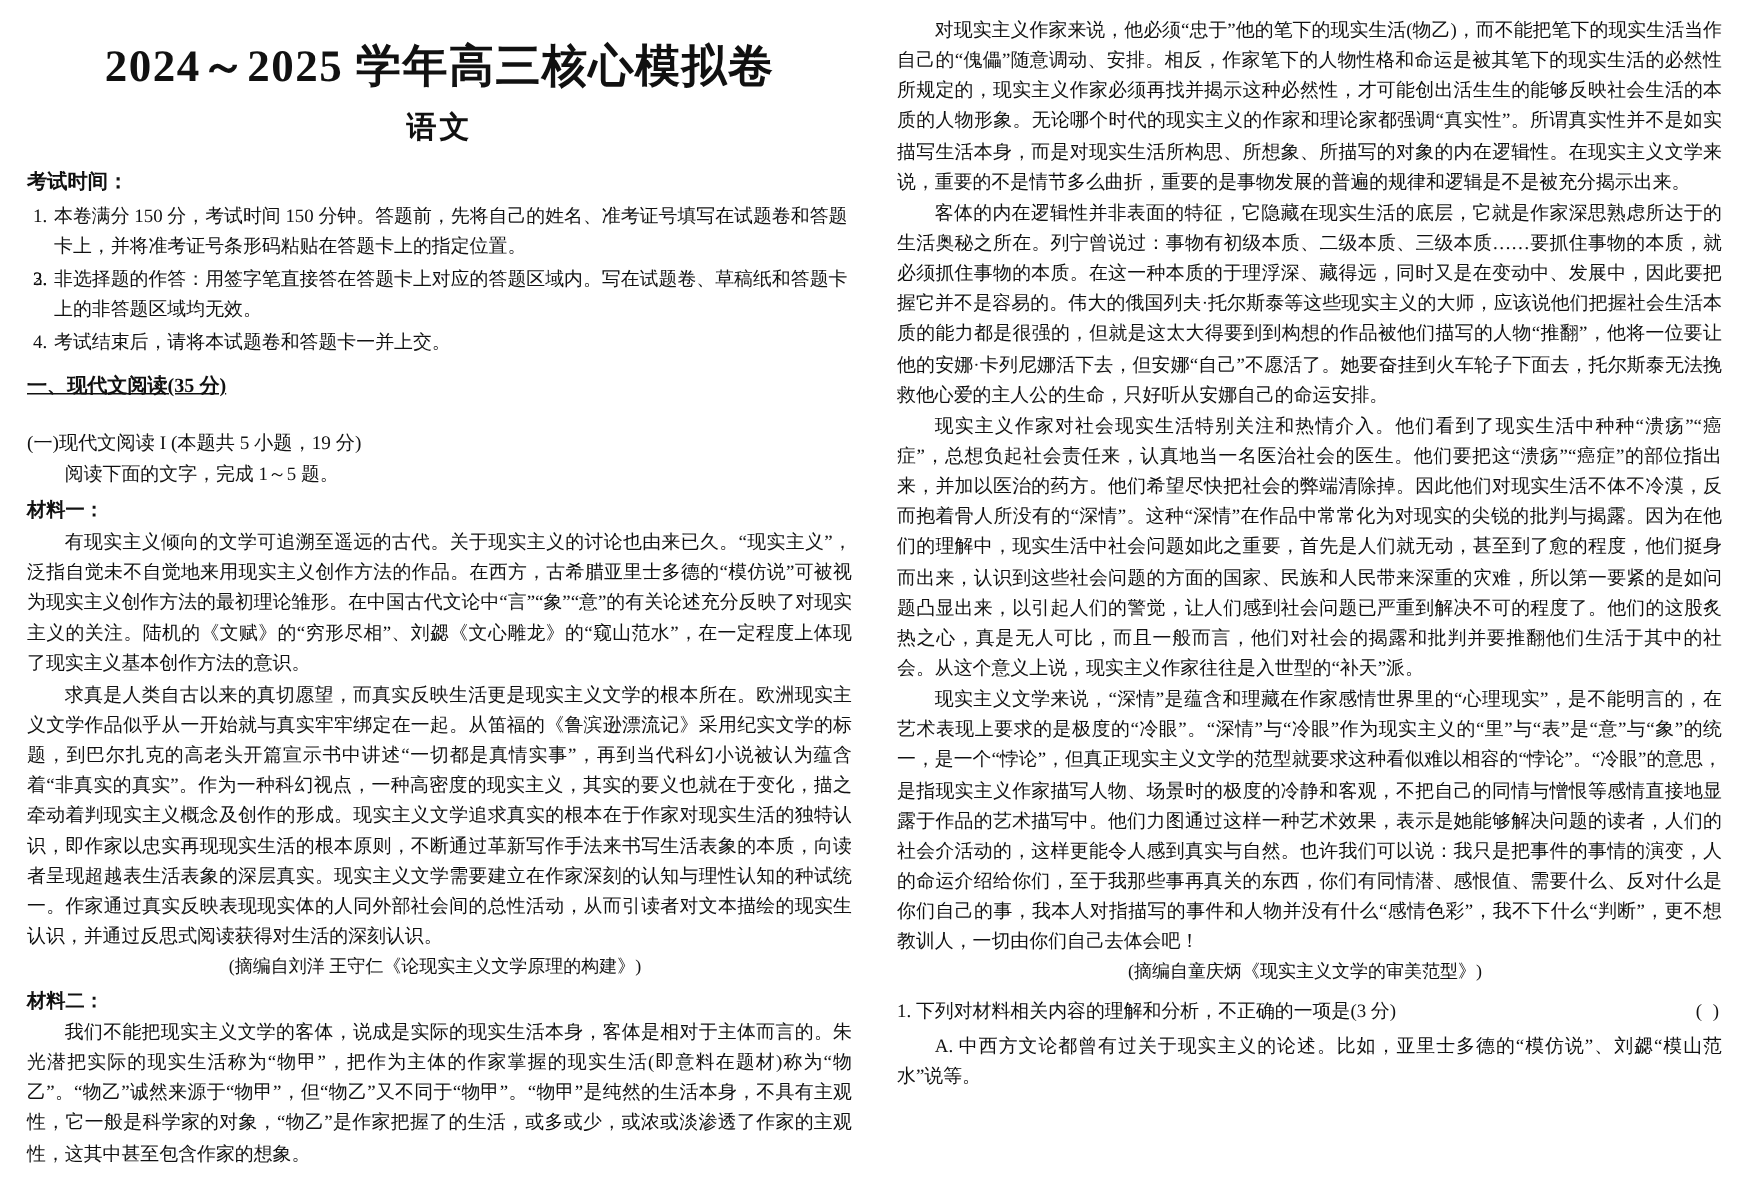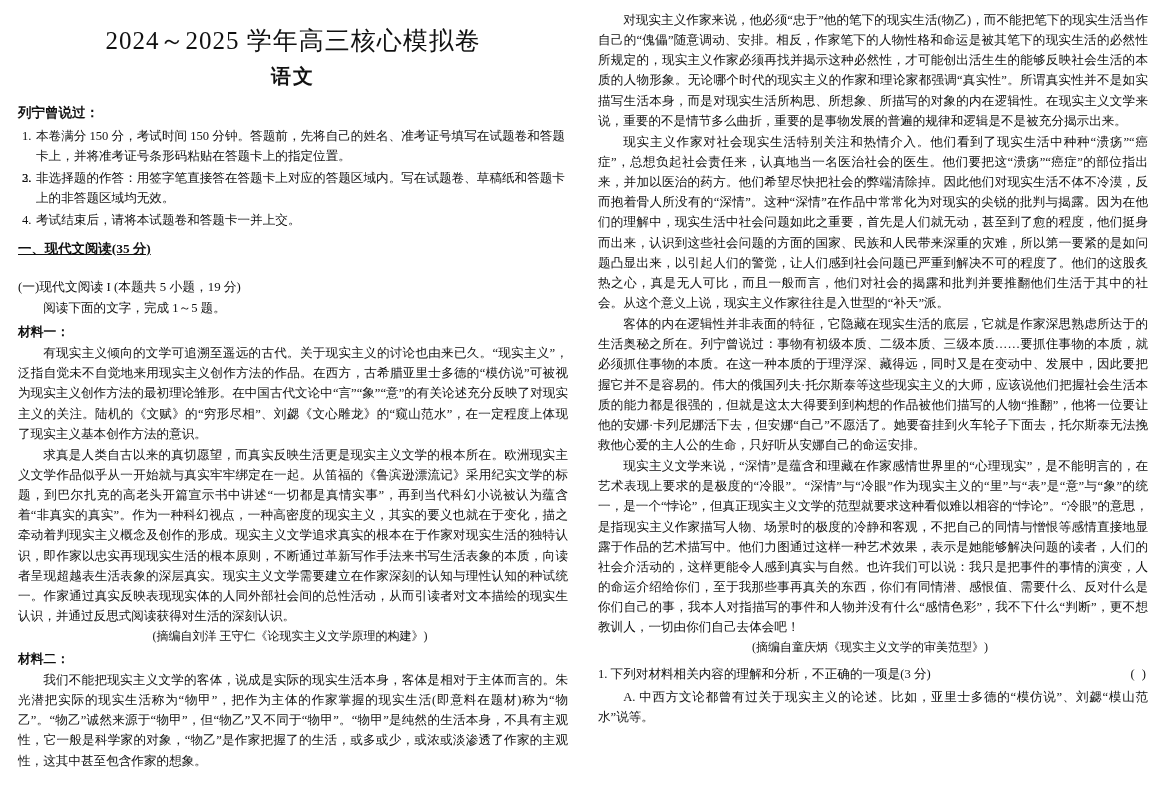--- a/index.html
+++ b/index.html
@@ -20,22 +20,22 @@
   }
   .col{
     width:560px;
     box-sizing:border-box;
   }
   .col.left{padding-right:6px;}
   .col.right{padding-left:6px;}
 
   .doc-title{
     text-align:center;
-    font-size:25px;
-    font-weight:normal;
+    font-size:30px;
+    font-weight:bold;
     letter-spacing:1px;
     margin:14px 0 2px 0;
     font-family:"Liberation Serif","DejaVu Serif",serif;
   }
   .doc-subtitle{
     text-align:center;
     font-size:20px;
     font-weight:bold;
     margin:6px 0 14px 0;
     letter-spacing:2px;
@@ -111,21 +111,21 @@
 </head>
 <body>
 
 <div class="page">
 
   <div class="col left">
 
     <div class="doc-title">2024～2025 学年高三核心模拟卷</div>
     <div class="doc-subtitle">语文</div>
 
-    <div class="sec-head">列宁曾说过：</div>
+    <div class="sec-head">考试时间：</div>
     <ul class="notice-list">
       <li><span class="num">1.</span><span>本卷满分 150 分，考试时间 150 分钟。答题前，先将自己的姓名、准考证号填写在试题卷和答题卡上，并将准考证号条形码粘贴在答题卡上的指定位置。</span></li>
       <li><span class="num">2.</span></li>
       <li><span class="num">3.</span><span>非选择题的作答：用签字笔直接答在答题卡上对应的答题区域内。写在试题卷、草稿纸和答题卡上的非答题区域均无效。</span></li>
       <li><span class="num">4.</span><span>考试结束后，请将本试题卷和答题卡一并上交。</span></li>
     </ul>
 
     <div class="big-head">一、现代文阅读(35 分)</div>
     <div class="sub-head">(一)现代文阅读 I (本题共 5 小题，19 分)</div>
     <p class="para">阅读下面的文字，完成 1～5 题。</p>
@@ -135,22 +135,22 @@
     <p class="para">求真是人类自古以来的真切愿望，而真实反映生活更是现实主义文学的根本所在。欧洲现实主义文学作品似乎从一开始就与真实牢牢绑定在一起。从笛福的《鲁滨逊漂流记》采用纪实文学的标题，到巴尔扎克的高老头开篇宣示书中讲述“一切都是真情实事”，再到当代科幻小说被认为蕴含着“非真实的真实”。作为一种科幻视点，一种高密度的现实主义，其实的要义也就在于变化，描之牵动着判现实主义概念及创作的形成。现实主义文学追求真实的根本在于作家对现实生活的独特认识，即作家以忠实再现现实生活的根本原则，不断通过革新写作手法来书写生活表象的本质，向读者呈现超越表生活表象的深层真实。现实主义文学需要建立在作家深刻的认知与理性认知的种试统一。作家通过真实反映表现现实体的人同外部社会间的总性活动，从而引读者对文本描绘的现实生认识，并通过反思式阅读获得对生活的深刻认识。</p>
     <div class="src">(摘编自刘洋  王守仁《论现实主义文学原理的构建》)</div>
 
     <div class="material-label">材料二：</div>
     <p class="para">我们不能把现实主义文学的客体，说成是实际的现实生活本身，客体是相对于主体而言的。朱光潜把实际的现实生活称为“物甲”，把作为主体的作家掌握的现实生活(即意料在题材)称为“物乙”。“物乙”诚然来源于“物甲”，但“物乙”又不同于“物甲”。“物甲”是纯然的生活本身，不具有主观性，它一般是科学家的对象，“物乙”是作家把握了的生活，或多或少，或浓或淡渗透了作家的主观性，这其中甚至包含作家的想象。</p>
 
   </div>
 
   <div class="col right">
     <p class="para">对现实主义作家来说，他必须“忠于”他的笔下的现实生活(物乙)，而不能把笔下的现实生活当作自己的“傀儡”随意调动、安排。相反，作家笔下的人物性格和命运是被其笔下的现实生活的必然性所规定的，现实主义作家必须再找并揭示这种必然性，才可能创出活生生的能够反映社会生活的本质的人物形象。无论哪个时代的现实主义的作家和理论家都强调“真实性”。所谓真实性并不是如实描写生活本身，而是对现实生活所构思、所想象、所描写的对象的内在逻辑性。在现实主义文学来说，重要的不是情节多么曲折，重要的是事物发展的普遍的规律和逻辑是不是被充分揭示出来。</p>
+    <p class="para">客体的内在逻辑性并非表面的特征，它隐藏在现实生活的底层，它就是作家深思熟虑所达于的生活奥秘之所在。列宁曾说过：事物有初级本质、二级本质、三级本质……要抓住事物的本质，就必须抓住事物的本质。在这一种本质的于理浮深、藏得远，同时又是在变动中、发展中，因此要把握它并不是容易的。伟大的俄国列夫·托尔斯泰等这些现实主义的大师，应该说他们把握社会生活本质的能力都是很强的，但就是这太大得要到到构想的作品被他们描写的人物“推翻”，他将一位要让他的安娜·卡列尼娜活下去，但安娜“自己”不愿活了。她要奋挂到火车轮子下面去，托尔斯泰无法挽救他心爱的主人公的生命，只好听从安娜自己的命运安排。</p>
     <p class="para">现实主义作家对社会现实生活特别关注和热情介入。他们看到了现实生活中种种“溃疡”“癌症”，总想负起社会责任来，认真地当一名医治社会的医生。他们要把这“溃疡”“癌症”的部位指出来，并加以医治的药方。他们希望尽快把社会的弊端清除掉。因此他们对现实生活不体不冷漠，反而抱着骨人所没有的“深情”。这种“深情”在作品中常常化为对现实的尖锐的批判与揭露。因为在他们的理解中，现实生活中社会问题如此之重要，首先是人们就无动，甚至到了愈的程度，他们挺身而出来，认识到这些社会问题的方面的国家、民族和人民带来深重的灾难，所以第一要紧的是如问题凸显出来，以引起人们的警觉，让人们感到社会问题已严重到解决不可的程度了。他们的这股炙热之心，真是无人可比，而且一般而言，他们对社会的揭露和批判并要推翻他们生活于其中的社会。从这个意义上说，现实主义作家往往是入世型的“补天”派。</p>
-    <p class="para">客体的内在逻辑性并非表面的特征，它隐藏在现实生活的底层，它就是作家深思熟虑所达于的生活奥秘之所在。列宁曾说过：事物有初级本质、二级本质、三级本质……要抓住事物的本质，就必须抓住事物的本质。在这一种本质的于理浮深、藏得远，同时又是在变动中、发展中，因此要把握它并不是容易的。伟大的俄国列夫·托尔斯泰等这些现实主义的大师，应该说他们把握社会生活本质的能力都是很强的，但就是这太大得要到到构想的作品被他们描写的人物“推翻”，他将一位要让他的安娜·卡列尼娜活下去，但安娜“自己”不愿活了。她要奋挂到火车轮子下面去，托尔斯泰无法挽救他心爱的主人公的生命，只好听从安娜自己的命运安排。</p>
     <p class="para">现实主义文学来说，“深情”是蕴含和理藏在作家感情世界里的“心理现实”，是不能明言的，在艺术表现上要求的是极度的“冷眼”。“深情”与“冷眼”作为现实主义的“里”与“表”是“意”与“象”的统一，是一个“悖论”，但真正现实主义文学的范型就要求这种看似难以相容的“悖论”。“冷眼”的意思，是指现实主义作家描写人物、场景时的极度的冷静和客观，不把自己的同情与憎恨等感情直接地显露于作品的艺术描写中。他们力图通过这样一种艺术效果，表示是她能够解决问题的读者，人们的社会介活动的，这样更能令人感到真实与自然。也许我们可以说：我只是把事件的事情的演变，人的命运介绍给你们，至于我那些事再真关的东西，你们有同情潜、感恨值、需要什么、反对什么是你们自己的事，我本人对指描写的事件和人物并没有什么“感情色彩”，我不下什么“判断”，更不想教训人，一切由你们自己去体会吧！</p>
     <div class="src">(摘编自童庆炳《现实主义文学的审美范型》)</div>
 
     <p class="q-stem">
       <span>1. 下列对材料相关内容的理解和分析，不正确的一项是(3 分)</span>
       <span class="brackets">(      )</span>
     </p>
     <p class="opt">A. 中西方文论都曾有过关于现实主义的论述。比如，亚里士多德的“模仿说”、刘勰“模山范水”说等。</p>
 
   </div>

